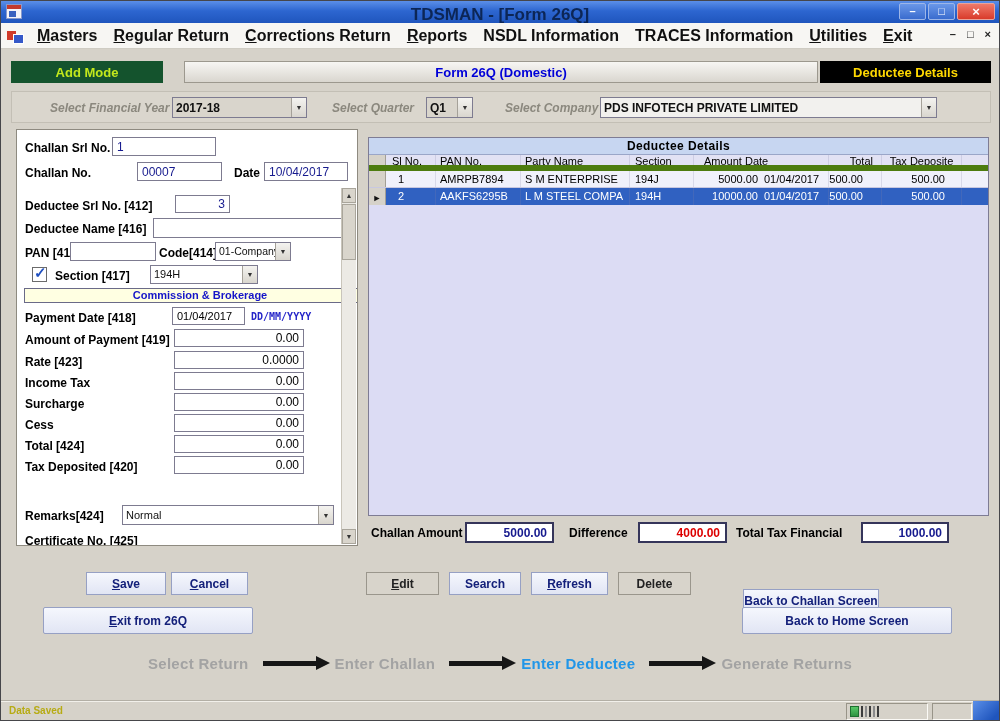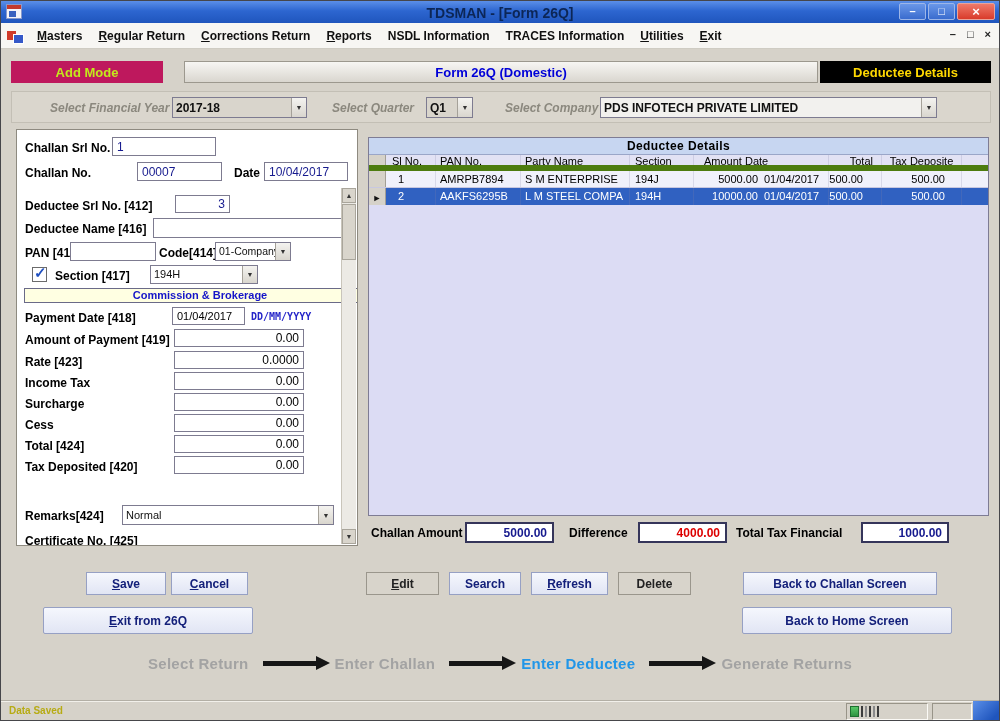--- a/index.html
+++ b/index.html
@@ -8,41 +8,41 @@
          background:#d6d2c9; border:1px solid #46464a; }
 
   
   #titlebar { position:absolute; left:0; top:0; width:100%; height:22px;
     background:linear-gradient(#5b8fe8 0%, #2d66d0 45%, #1f55bd 100%); }
   #app-icon { position:absolute; left:5px; top:3px; width:16px; height:15px;
     background:#f4f4f8; border:1px solid #8899cc; }
   #app-icon::before { content:""; position:absolute; left:0; top:0; width:14px; height:4px; background:#c23a2e; }
   #app-icon::after  { content:""; position:absolute; left:2px; top:6px; width:7px; height:6px; background:#3a62c0; }
   #title-text { position:absolute; left:0; right:0; top:4px; text-align:center;
-    font-size:14px; font-weight:bold; color:#0c2656; }
+    font-size:17px; font-weight:bold; color:#0c2656; }
   #caption-btns { position:absolute; right:4px; top:2px; display:flex; gap:2px; }
   .cap-btn { width:27px; height:17px; display:flex; align-items:center; justify-content:center;
     background:linear-gradient(#6a97e8,#3a6cce); border:1px solid #9db6e8; border-radius:2px;
     color:#fff; font-size:11px; font-weight:bold; line-height:1; }
   #btn-close { width:38px; background:linear-gradient(#ef7a6a,#d93b2b); border-color:#e8a49a; font-size:13px; }
 
   
   #menubar { position:absolute; left:0; top:22px; width:100%; height:26px;
     background:#f7f6f3; border-bottom:1px solid #cfccc3; display:flex; align-items:center; }
   #menu-icon { width:15px; height:14px; margin:0 7px 0 6px; position:relative; flex:none; }
   #menu-icon::before { content:""; position:absolute; left:0; top:2px; width:9px; height:9px; background:#d03a2a; }
   #menu-icon::after  { content:""; position:absolute; left:6px; top:5px; width:9px; height:8px; background:#3558c8; border:1px solid #fff; }
-  .menu-item { display:inline-block; padding:5px 8px 4px; font-size:12px; font-weight:bold; color:#101010; white-space:nowrap; }
+  .menu-item { display:inline-block; padding:5px 8px 4px; font-size:16px; font-weight:bold; color:#101010; white-space:nowrap; }
   #mdi-controls { position:absolute; right:8px; top:5px; display:flex; gap:11px;
     font-size:11px; font-weight:bold; color:#222; }
 
   
   .banner { position:absolute; top:60px; height:22px; display:flex; align-items:center;
     justify-content:center; font-size:13px; font-weight:bold; }
-  #banner-mode   { left:10px;  width:152px; background:#be185d; color:#c3e81c; }
+  #banner-mode   { left:10px;  width:152px; background:#14532d; color:#c3e81c; }
   #banner-center { left:183px; width:634px; background:linear-gradient(#f7f6f3,#d9d6cf);
                    border:1px solid #9c988e; color:#0000d8; }
   #banner-right  { left:819px; width:171px; background:#000; color:#ffd800; }
 
   
   #filterbar { position:absolute; left:10px; top:90px; width:980px; height:32px;
     background:#dad6cd; border:1px solid #c3bfb5; }
   .f-label { position:absolute; font-size:12px; font-weight:bold; color:#8b887e; white-space:nowrap;font-style:italic; }
 
   
@@ -333,21 +333,21 @@
 <div class="valbox" id="box-diff" style="left:637px;top:521px;width:89px">4000.00</div>
 <span class="t-label" style="left:735px;top:525px">Total Tax Financial</span>
 <div class="valbox" style="left:860px;top:521px;width:88px">1000.00</div>
 
 <div class="btn ak" style="left:85px;top:571px;width:80px"><u>S</u>ave</div>
 <div class="btn ak" style="left:170px;top:571px;width:77px"><u>C</u>ancel</div>
 <div class="btn ak disabled" style="left:365px;top:571px;width:73px"><u>E</u>dit</div>
 <div class="btn" style="left:448px;top:571px;width:72px">Search</div>
 <div class="btn ak" style="left:530px;top:571px;width:77px"><u>R</u>efresh</div>
 <div class="btn disabled" style="left:617px;top:571px;width:73px">Delete</div>
-<div class="btn" style="left:742px;top:571px;width:194px">Back to Challan Screen</div>
+<div class="btn" style="left:742px;top:588px;width:136px">Back to Challan Screen</div>
 
 <div class="btn btn-big ak" style="left:42px;top:606px;width:210px"><u>E</u>xit from 26Q</div>
 <div class="btn btn-big" style="left:741px;top:606px;width:210px">Back to Home Screen</div>
 
 <div id="workflow">
   <span class="wf-step">Select Return</span>
   <span class="wf-arrow"></span>
   <span class="wf-step">Enter Challan</span>
   <span class="wf-arrow"></span>
   <span class="wf-step active">Enter Deductee</span>

